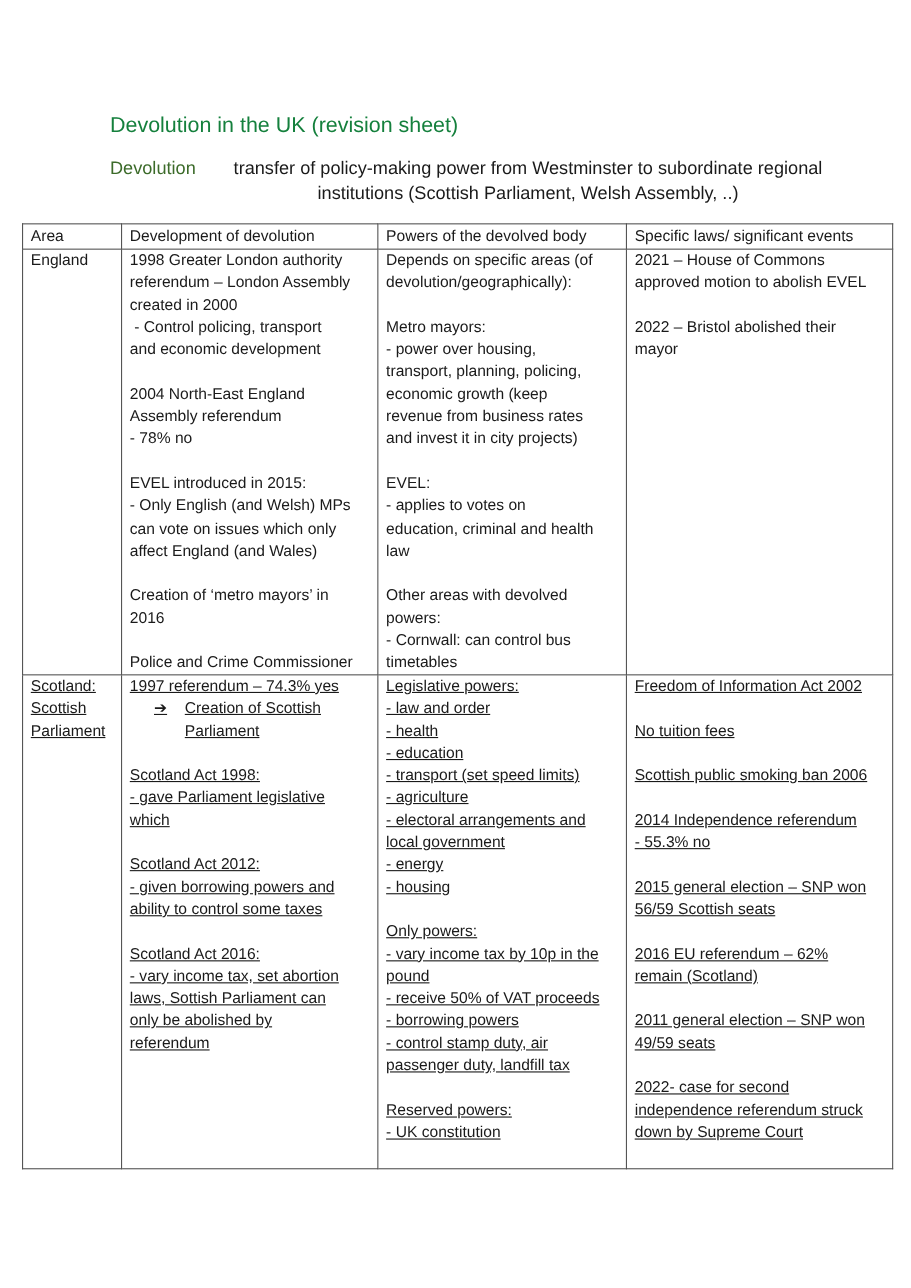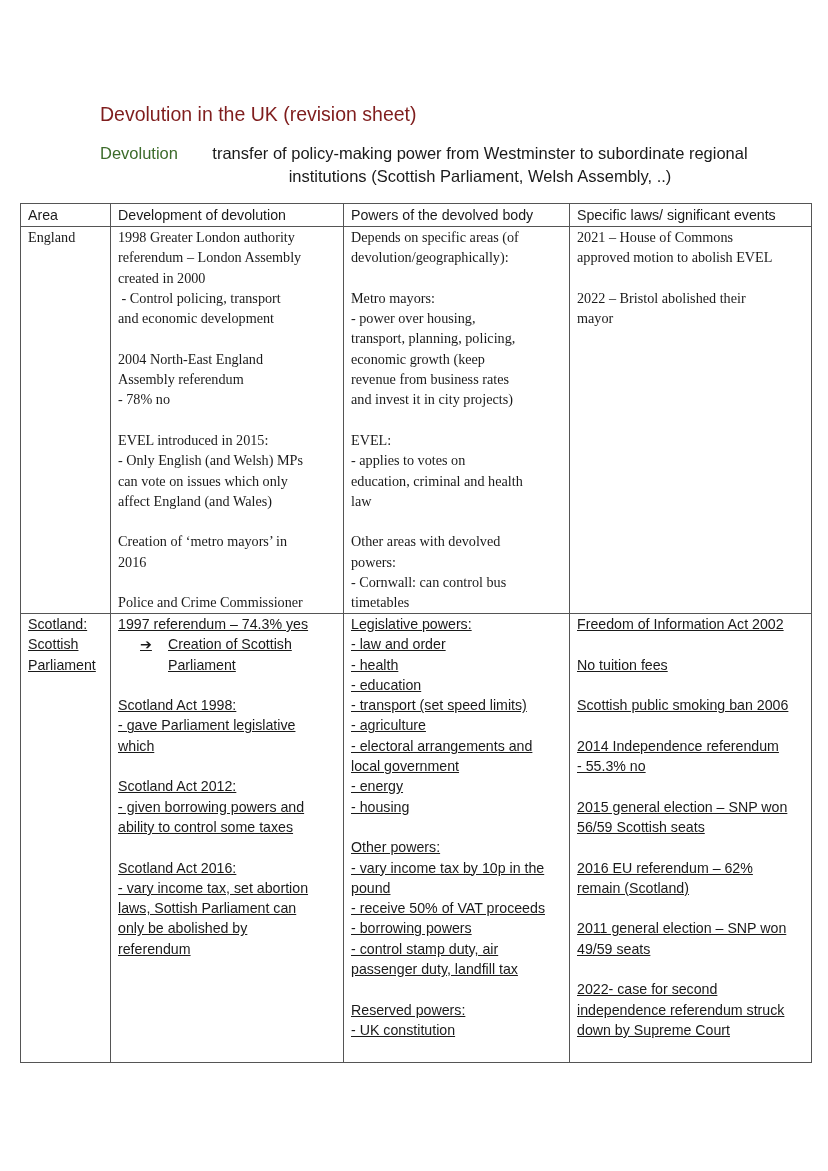--- a/index.html
+++ b/index.html
@@ -14,21 +14,21 @@
     font-family: "Liberation Sans", "DejaVu Sans", sans-serif;
     color: #1a1a1a;
     overflow: hidden;
   }
   .title {
     position: absolute;
     left: 100px;
     top: 101px;
     font-size: 19.5px;
     line-height: 26px;
-    color: #7f1d1d;
+    color: #15803d;
     white-space: nowrap;
   }
   .definition {
     position: absolute;
     left: 100px;
     top: 142px;
     width: 680px;
     font-size: 16.5px;
     line-height: 23px;
   }
@@ -66,21 +66,21 @@
     vertical-align: top;
     text-align: left;
     font-weight: normal;
     padding: 0 4px 0 7px;
     color: #1a1a1a;
   }
   table.rev th {
     height: 21px;
     padding-top: 1px;
   }
-  tr.england td { height: 386px; font-family: Liberation Serif, serif; }
+  tr.england td { height: 386px; }
   tr.scotland td { height: 448px; text-decoration: underline; }
   .line {
     display: block;
     min-height: 20.3px;
     white-space: pre-wrap;
   }
   .arrow-line {
     display: flex;
     padding-left: 22px;
   }
@@ -208,21 +208,21 @@
           <span class="line">- law and order</span>
           <span class="line">- health</span>
           <span class="line">- education</span>
           <span class="line">- transport (set speed limits)</span>
           <span class="line">- agriculture</span>
           <span class="line">- electoral arrangements and</span>
           <span class="line">local government</span>
           <span class="line">- energy</span>
           <span class="line">- housing</span>
           <span class="line"></span>
-          <span class="line">Other powers:</span>
+          <span class="line">Only powers:</span>
           <span class="line">- vary income tax by 10p in the</span>
           <span class="line">pound</span>
           <span class="line">- receive 50% of VAT proceeds</span>
           <span class="line">- borrowing powers</span>
           <span class="line">- control stamp duty, air</span>
           <span class="line">passenger duty, landfill tax</span>
           <span class="line"></span>
           <span class="line">Reserved powers:</span>
           <span class="line">- UK constitution</span>
         </td>

